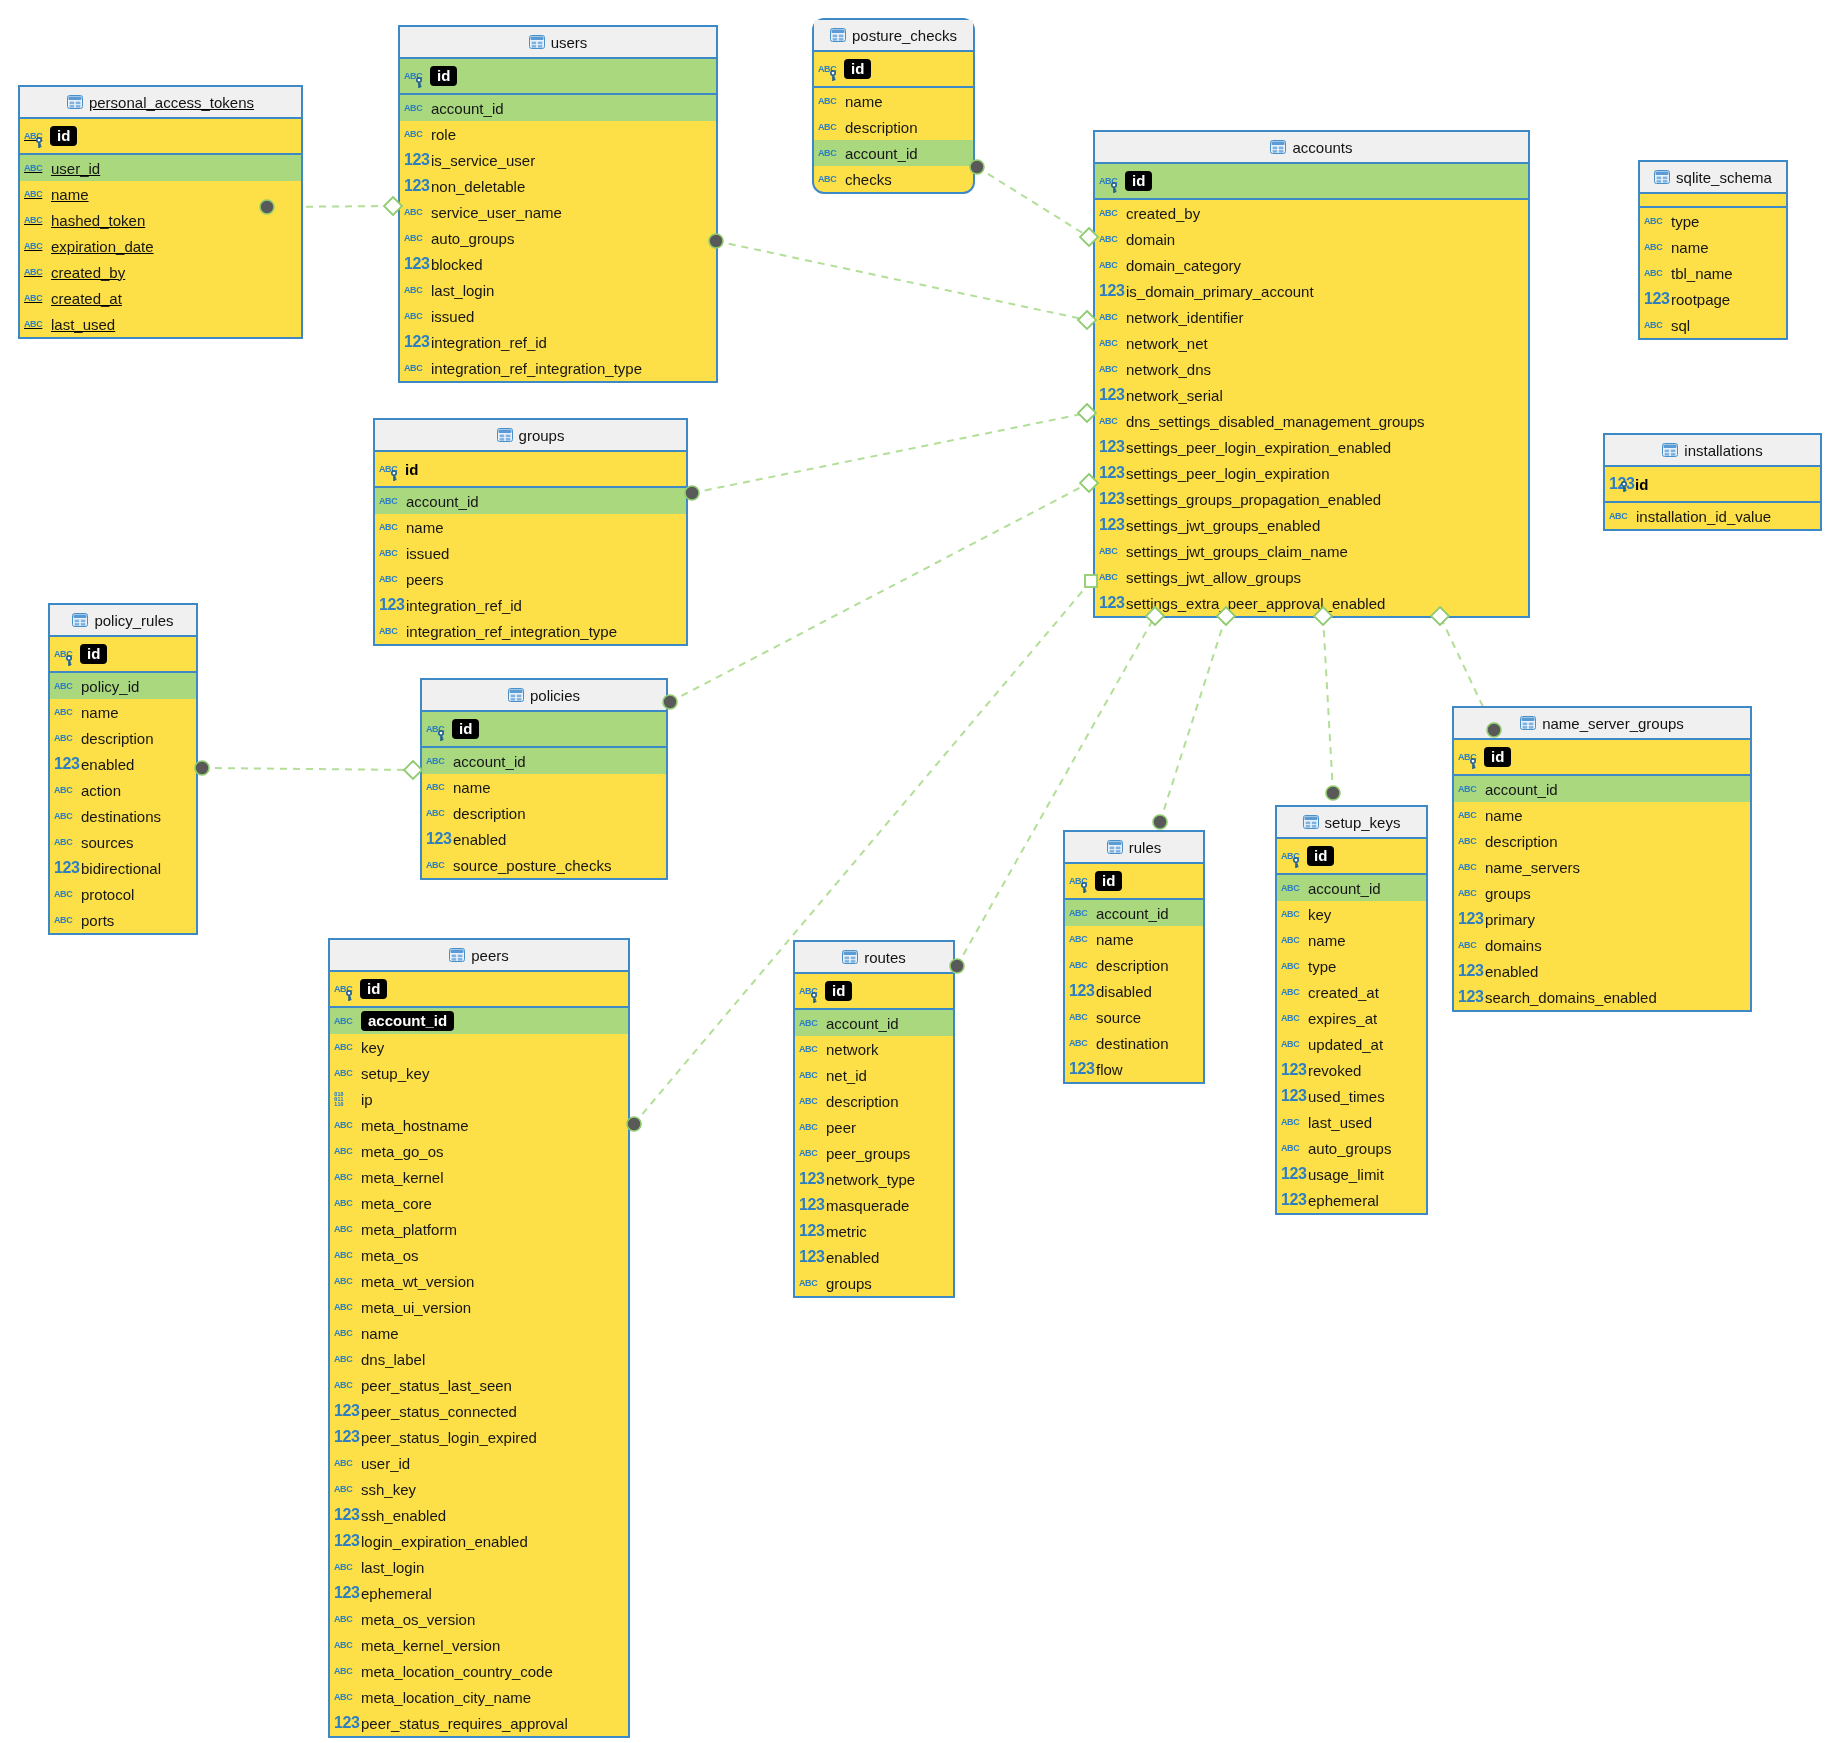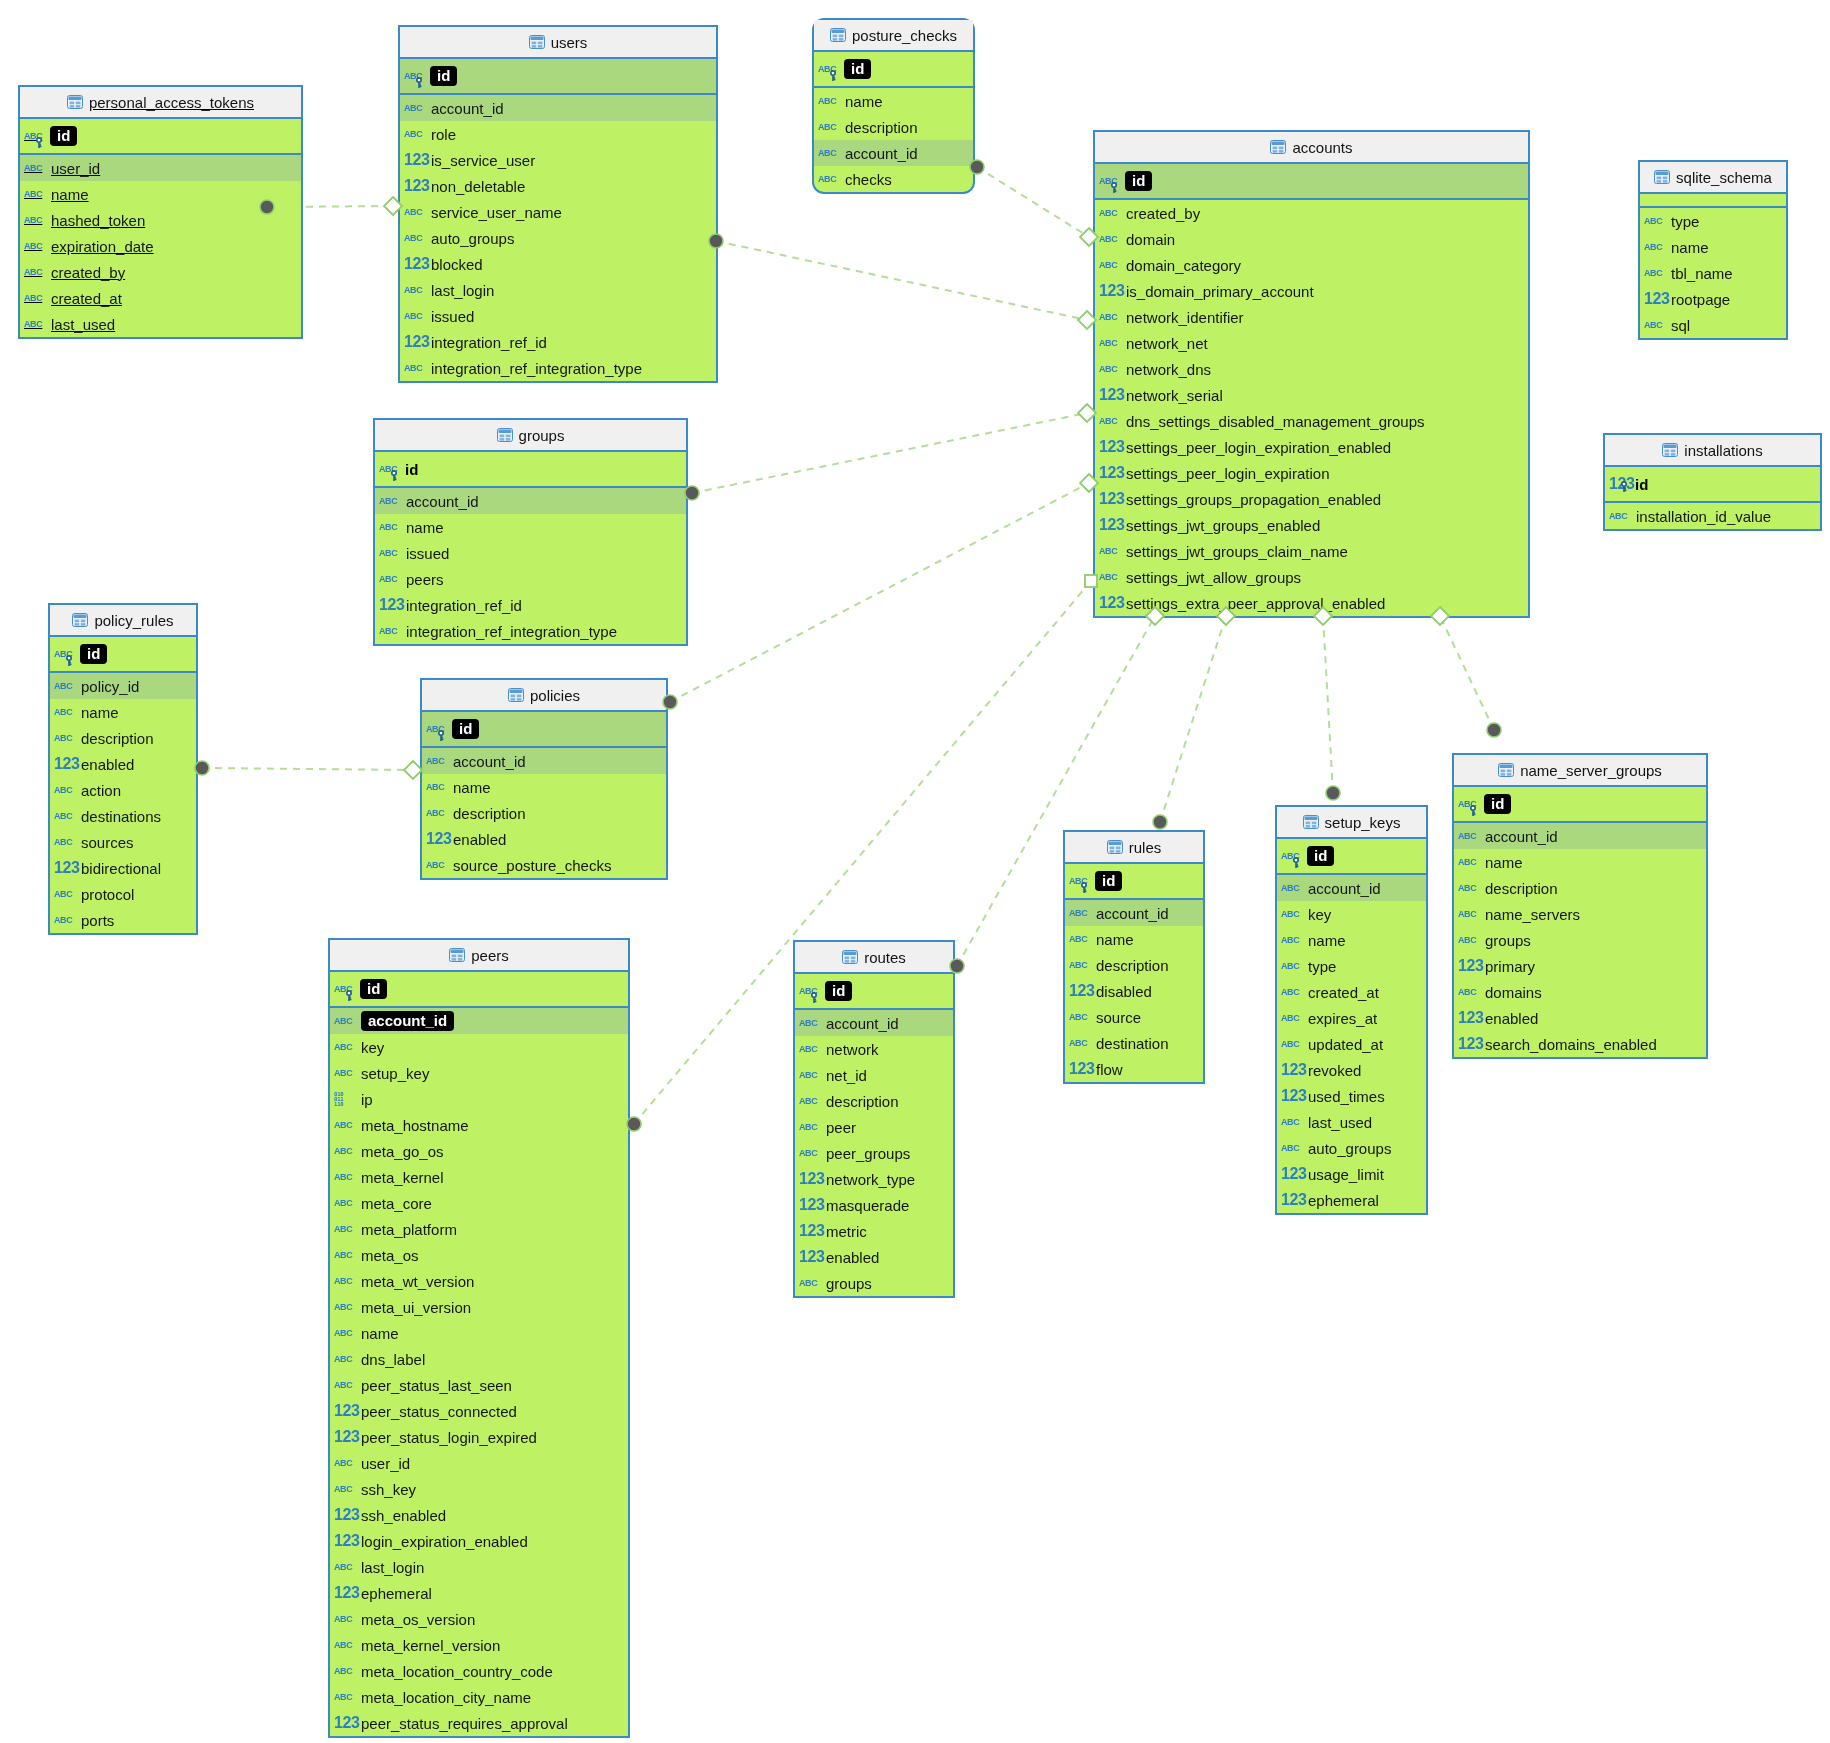--- a/index.html
+++ b/index.html
@@ -1,21 +1,21 @@
 <!DOCTYPE html>
 <html style="--tb: #3d89c6; --hd: #f0f0f0; --hl: #a9d87f; --bl: #2e7fc1;"><head>
 <meta charset="utf-8">
 <style>
   html,body{margin:0;padding:0;background:#ffffff;}
   body{width:1830px;height:1743px;position:relative;font-family:"Liberation Sans",sans-serif;
        -webkit-font-smoothing:antialiased;}
   #canvas{position:absolute;left:0;top:0;width:1830px;height:1743px;overflow:hidden;background:#fff;}
   #links,#ends{position:absolute;left:0;top:0;z-index:0;}
   #ends{z-index:2;pointer-events:none;}
-  .table{position:absolute;background:#bef264;border:2px solid var(--tb,#3d89c6);box-sizing:border-box;z-index:1;}
+  .table{position:absolute;background:#fde047;border:2px solid var(--tb,#3d89c6);box-sizing:border-box;z-index:1;}
   .thead{height:30px;background:var(--hd,#f0f0f0);border-bottom:2px solid var(--tb,#3d89c6);
          display:flex;align-items:center;justify-content:center;gap:6px;font-size:15px;color:#111;
          white-space:nowrap;overflow:hidden;}
   .tname{color:#121212;}
   .icon-table{display:flex;align-items:center;}
   .tpk{border-bottom:2px solid var(--tb,#3d89c6);height:34px;display:flex;align-items:center;
        padding:0 4px;white-space:nowrap;}
   .tpk.hl{background:var(--hl,#a9d87f);}
   .tpk.empty{height:12px;}
   .trow{height:26px;display:flex;align-items:center;padding:0 4px;font-size:15px;color:#161616;
@@ -1103,21 +1103,21 @@
         </span>
         <span class="colname">usage_limit</span>
       </div>
       <div class="trow">
         <span class="cicon">
           <span class="num">123</span>
         </span>
         <span class="colname">ephemeral</span>
       </div>
     </div>
-    <div class="table" style="left: 1452px; top: 753px; width: 256px;">
+    <div class="table" style="left: 1452px; top: 706px; width: 300px;">
       <div class="thead">
         <span class="icon-table">
           <svg width="16" height="14" viewBox="0 0 16 14">
             <rect x="0.5" y="0.5" width="15" height="13" rx="2" fill="#e9f2fa" stroke="#4a90c8"></rect>
             <rect x="1.5" y="1.5" width="13" height="3.6" rx="1" fill="#5b9bd5"></rect>
             <rect x="2.6" y="6.6" width="4.6" height="2.6" fill="#7fb2e0"></rect>
             <rect x="8.8" y="6.6" width="4.6" height="2.6" fill="#7fb2e0"></rect>
             <rect x="2.6" y="10.1" width="4.6" height="2.6" fill="#7fb2e0"></rect>
             <rect x="8.8" y="10.1" width="4.6" height="2.6" fill="#7fb2e0"></rect>
           </svg>

